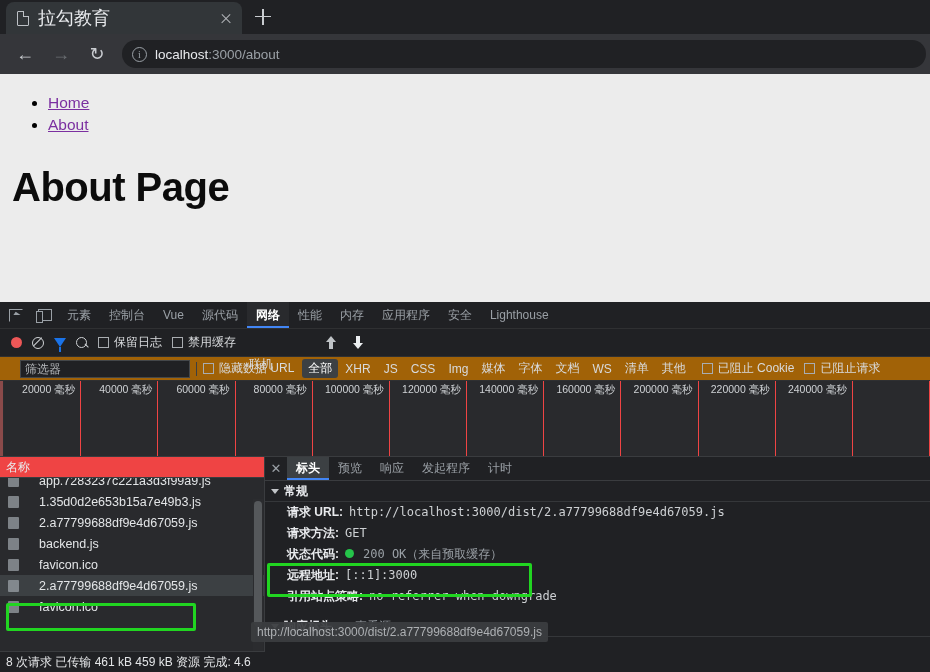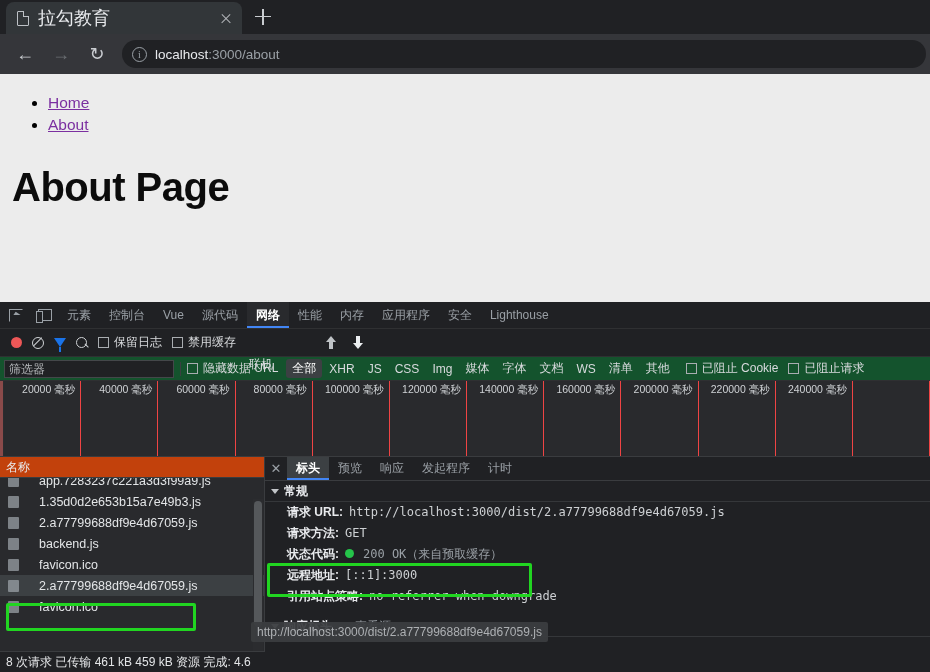--- a/index.html
+++ b/index.html
@@ -213,21 +213,21 @@
     border-left: 5px solid transparent; border-right: 5px solid transparent;
     border-top: 6px solid #eceff1;
   }
   .arrow-down::after {
     content: ""; position: absolute; left: 4.5px; top: 0px;
     width: 4px; height: 7px; background: #eceff1;
   }
 
   .dt-filterbar {
     height: 24px; display: flex; align-items: center;
-    border-bottom: 1px solid #2f3032; background: #14532d;
+    border-bottom: 1px solid #2f3032; background: #a16207; padding-left: 16px;
   }
   .filter-input {
     width: 170px; height: 18px; margin-left: 4px;
     background: #202124; border: 1px solid #44474a;
     color: #b6b9bc; font-size: 12px; padding: 0 4px;
     font-family: "Liberation Sans", sans-serif;
   }
   .filter-input::placeholder { color: #b6b9bc; }
   .fb-sep { width: 1px; height: 14px; background: #3c3f42; margin: 0 6px; }
   .chiprow { display: flex; align-items: center; gap: 1px; }
@@ -260,21 +260,21 @@
   
   .panes { display: flex; height: 199px; }
   .leftpane {
     width: 265px; background: #202124;
     border-right: 1px solid #3a3c3f;
     display: flex; flex-direction: column; position: relative;
   }
   .lp-header {
     height: 21px; display: flex; align-items: center;
     padding-left: 6px; font-size: 12px; color: #e8eaed;
-    border-bottom: 1px solid #3a3c3f; background: #c2410c;
+    border-bottom: 1px solid #3a3c3f; background: #ef4444;
   }
   .lp-list { flex: 1; overflow: hidden; position: relative; background:#292a2d; }
   .lp-row {
     height: 21px; display: flex; align-items: center; gap: 20px;
     padding-left: 8px; font-size: 12.5px; color: #e3e5e7;
     white-space: nowrap;
   }
   .lp-row.partial { margin-top: -8px; }
   .lp-row.selected { background: #3c4043; }
   .file-icon {

